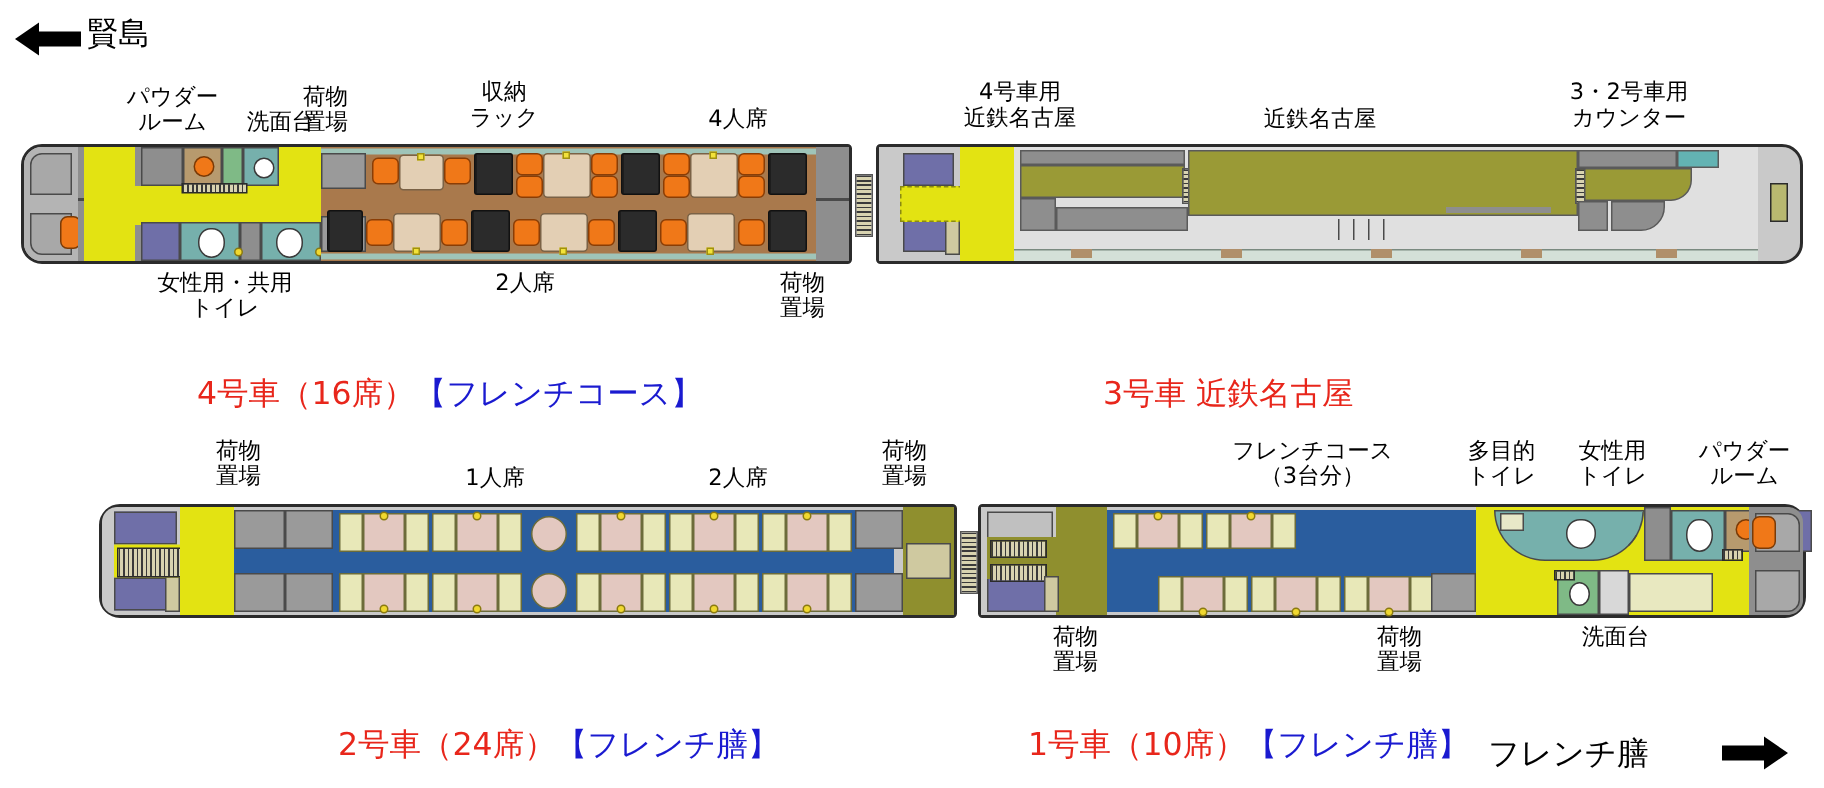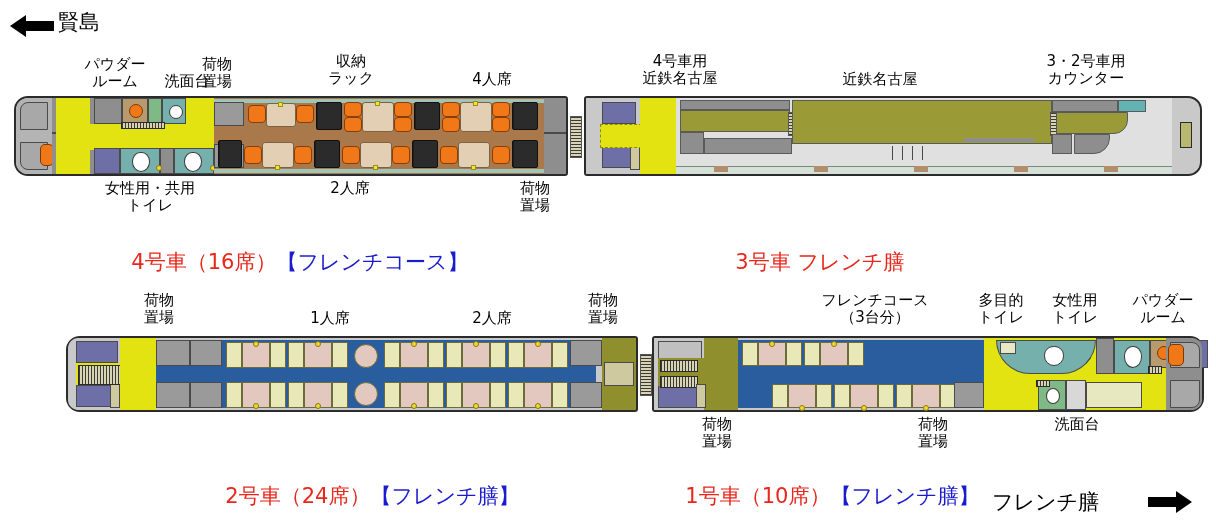--- a/index.html
+++ b/index.html
@@ -233,41 +233,41 @@
   <div class="inner" style="left:520px;top:70px;width:14px;height:6px;background:#b08f6a;"></div>
 
   <div class="inner" style="left:596px;top:26px;width:12px;height:26px;background:#b8b870;border:1px solid #2b2b2b;box-sizing:border-box;"></div>
 </div>
 
 <div class="lbl" style="left:70px;top:56px;width:90px;">パウダー
 ルーム</div>
 <div class="lbl" style="left:152px;top:73px;width:70px;">洗面台</div>
 <div class="lbl" style="left:192px;top:56px;width:50px;">荷物
 置場</div>
-<div class="lbl" style="left:321px;top:53px;width:60px;">収納
+<div class="lbl" style="left:306px;top:53px;width:60px;">収納
 ラック</div>
 <div class="lbl" style="left:452px;top:71px;width:80px;">4人席</div>
 
 <div class="lbl" style="left:80px;top:180px;width:140px;">女性用・共用
 トイレ</div>
 <div class="lbl" style="left:310px;top:180px;width:80px;">2人席</div>
 <div class="lbl" style="left:510px;top:180px;width:50px;">荷物
 置場</div>
 
 <div class="lbl" style="left:620px;top:53px;width:120px;">4号車用
 近鉄名古屋</div>
 <div class="lbl" style="left:820px;top:71px;width:120px;">近鉄名古屋</div>
 <div class="lbl" style="left:1016px;top:53px;width:140px;">3・2号車用
 カウンター</div>
 
 <div class="cap" style="left:118px;top:226px;">
   <span class="red">4号車（16席）</span><span class="blue">【フレンチコース】</span>
 </div>
 <div class="cap" style="left:722px;top:226px;">
-  <span class="red">3号車 フレンチ膳</span>
+  <span class="red">3号車 近鉄名古屋</span>
 </div>
 
 <div class="car r-left" style="left:66px;top:336px;width:572px;height:76px;">
   <div class="carbody r-left"></div>
 
   <div class="inner" style="left:2px;top:2px;width:52px;height:72px;background:#c9c9c9;border-radius:10px 0 0 10px;"></div>
   <div class="inner purple" style="left:10px;top:5px;width:42px;height:22px;border:1px solid #4a4a4a;box-sizing:border-box;"></div>
   <div class="inner purple" style="left:10px;top:49px;width:42px;height:22px;border:1px solid #4a4a4a;box-sizing:border-box;"></div>
   <div class="inner" style="left:44px;top:48px;width:10px;height:24px;background:#cfc9a0;border:1px solid #4a4a4a;box-sizing:border-box;"></div>
 

